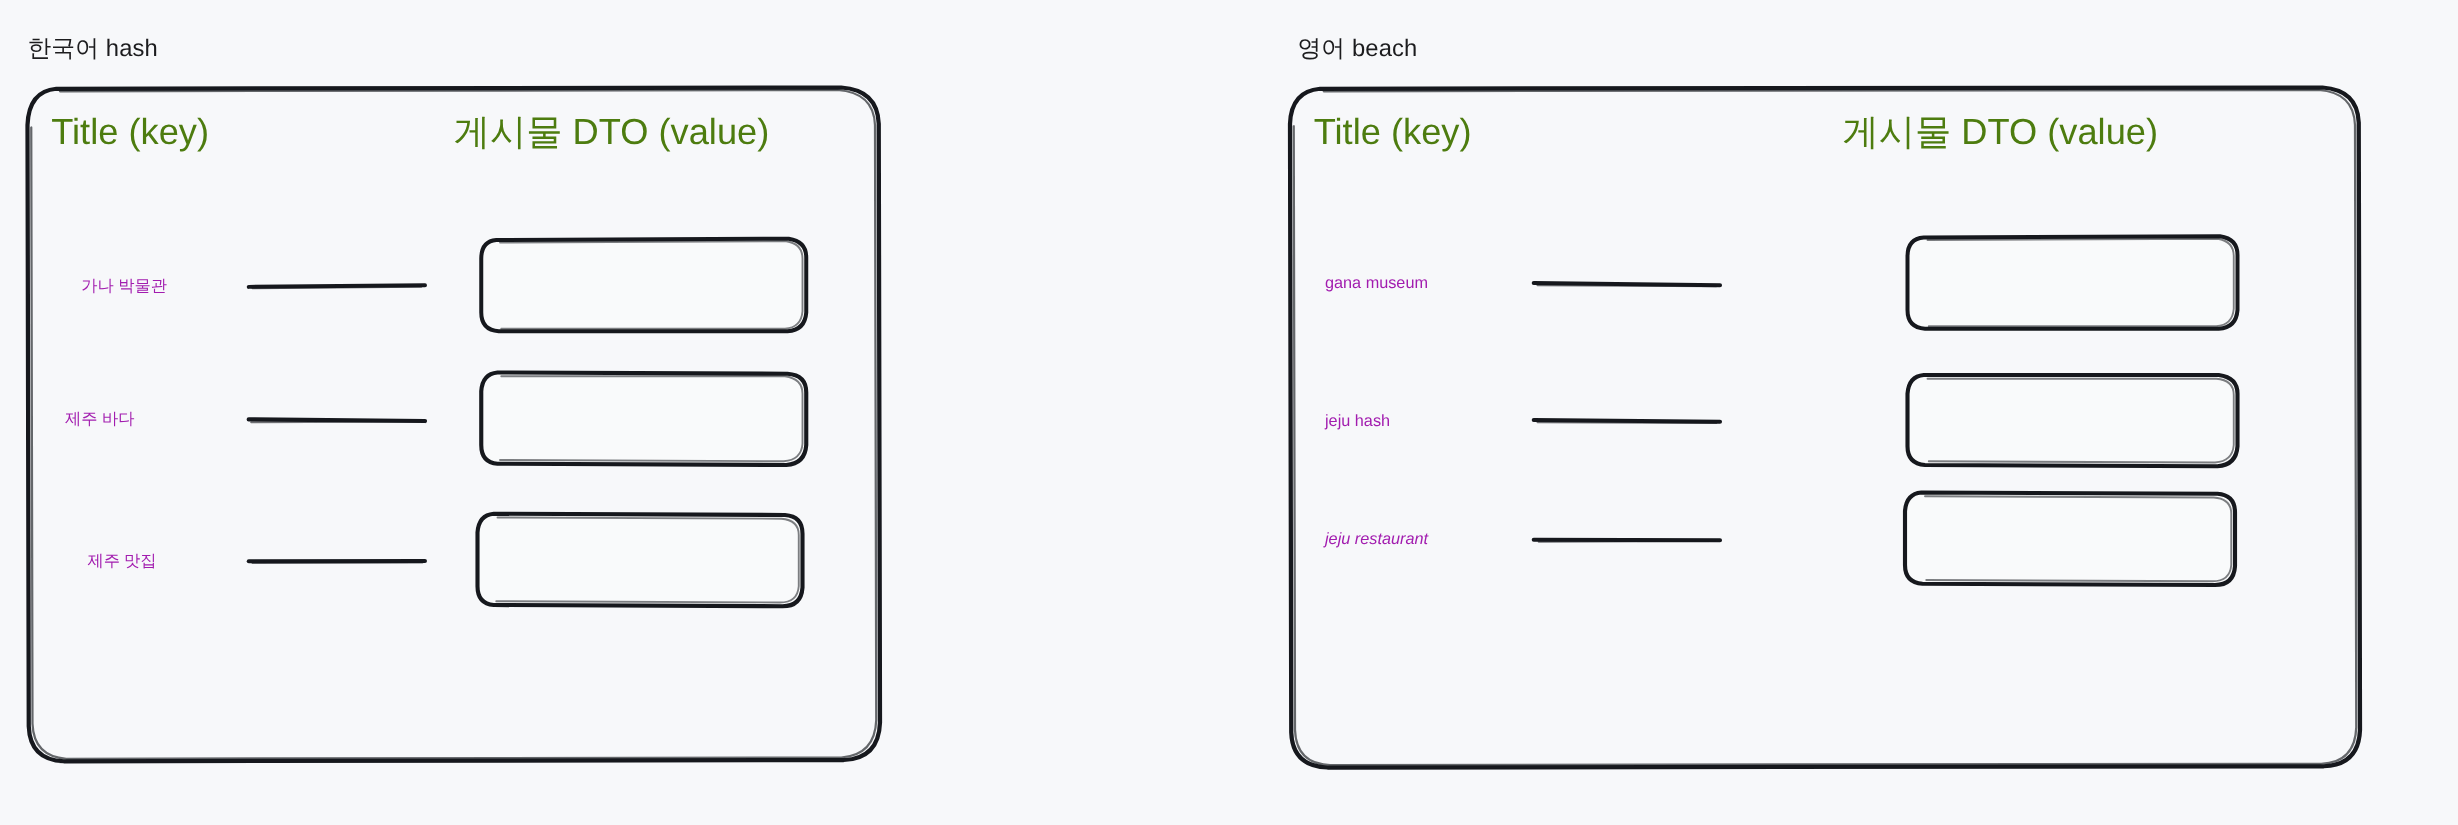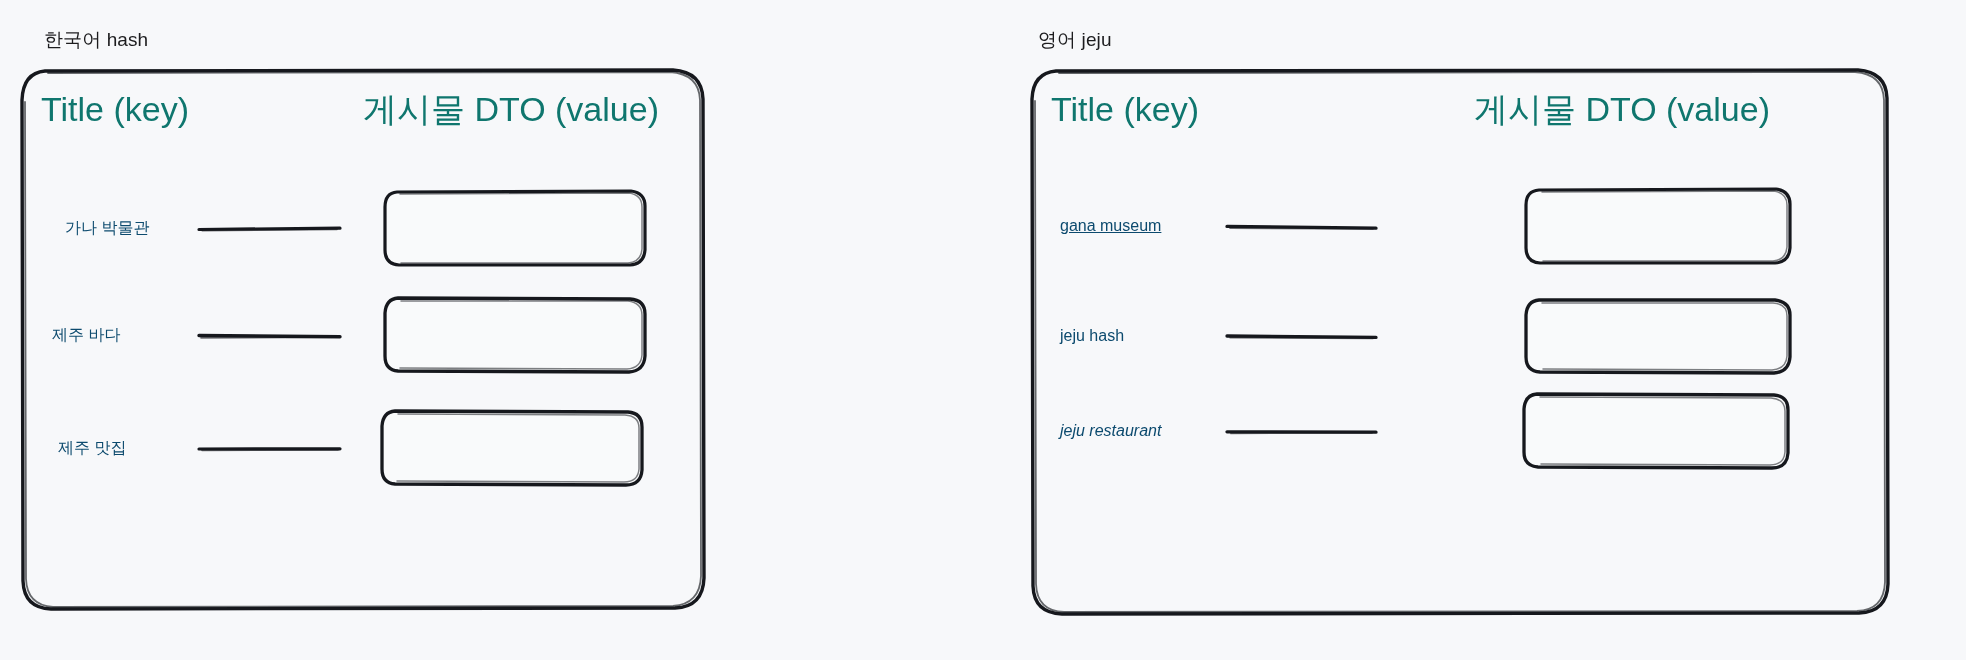--- a/index.html
+++ b/index.html
@@ -42,40 +42,40 @@
     pointer-events: none;
   }
   .panel-inner {
     position: absolute;
     inset: 0;
   }
 
   
   .col-head {
     position: absolute;
-    font-size: 34px;
+    font-size: 29px;
     line-height: 1;
-    color: #0f766e;
+    color: #4d7c0f;
     white-space: nowrap;
   }
   .col-head.key-head   { text-align: left; }
   .col-head.value-head { text-align: right; }
 
   
   .row {
     position: absolute;
     left: 0;
     right: 0;
     height: 0;
   }
   .key-label {
     position: absolute;
-    font-size: 16px;
+    font-size: 13px;
     line-height: 1;
-    color: #0c4a6e;
+    color: #a21caf;
     white-space: nowrap;
     transform: translateY(-50%);
   }
   .connector {
     position: absolute;
     transform: translateY(-50%);
     pointer-events: none;
   }
   .value-box {
     position: absolute;
@@ -90,21 +90,21 @@
     justify-content: center;
     font-size: 18px;
     color: #1c1c1e;
   }
 </style>
 </head>
 <body>
 
 <div class="canvas">
 
-  <div class="panel-caption" style="left:22px; top:30px;margin-left:22px;">한국어 hash</div>
+  <div class="panel-caption" style="left:22px; top:30px;">한국어 hash</div>
 
   <div class="panel" style="left:18px; top:66px; width:690px; height:548px;">
 
     <svg class="panel-frame" viewBox="0 0 690 548" preserveAspectRatio="none">
       <path d="M 27 5 L 655 4 Q 684 6 685 33 L 686 512 Q 685 541 657 542 L 33 543 Q 6 542 5 515 L 4 34 Q 5 7 27 5 Z" fill="none" stroke="#16181d" stroke-width="3.4" stroke-linecap="round" stroke-linejoin="round"></path>
       <path d="M 30 7 L 652 6 Q 681 8 682 34 L 683 510 Q 682 538 655 540 L 35 541 Q 9 539 8 513 L 7 36" fill="none" stroke="#16181d" stroke-width="1.8" stroke-linecap="round" stroke-linejoin="round" opacity="0.65"></path>
     </svg>
 
     <div class="panel-inner">
 
@@ -140,56 +140,56 @@
         <div class="value-box" style="left:363px; top:0px; width:268px; height:80px;">
           <svg width="268" height="80" viewBox="0 0 268 80">
             <path d="M 17 3 L 249 4 Q 264 5 264 19 L 264 61 Q 263 76 248 77 L 17 76 Q 4 75 4 61 L 4 18 Q 5 4 17 3 Z" fill="#f9fafb" stroke="#16181d" stroke-width="3.3" stroke-linecap="round" stroke-linejoin="round"></path>
             <path d="M 20 6 L 247 6 Q 261 8 261 20 L 261 60 Q 260 73 246 74 L 19 73" fill="none" stroke="#16181d" stroke-width="1.5" stroke-linecap="round" stroke-linejoin="round" opacity="0.55"></path>
           </svg>
           <div class="value-text"></div>
         </div>
       </div>
 
       <div class="row" style="top:382px;">
-        <div class="key-label" style="left:40px;">제주 맛집</div>
+        <div class="key-label" style="left:52px;font-family:Liberation Serif, serif;">제주 맛집</div>
 
         <svg class="connector" style="left:178px; top:0px; width:148px; height:14px;" viewBox="0 0 148 14">
           <path d="M 3 8.0 L 144 7.8" fill="none" stroke="#16181d" stroke-width="3.2" stroke-linecap="round"></path>
           <path d="M 6 9.4 L 142 9.0" fill="none" stroke="#16181d" stroke-width="1.6" stroke-linecap="round" opacity="0.6"></path>
         </svg>
 
         <div class="value-box" style="left:360px; top:0px; width:268px; height:82px;">
           <svg width="268" height="82" viewBox="0 0 268 82">
             <path d="M 17 4 L 250 5 Q 264 6 264 20 L 264 63 Q 263 78 248 78 L 17 77 Q 4 76 4 62 L 4 19 Q 5 5 17 4 Z" fill="#f9fafb" stroke="#16181d" stroke-width="3.3" stroke-linecap="round" stroke-linejoin="round"></path>
             <path d="M 20 7 L 247 8 Q 261 9 261 21 L 261 62 Q 260 75 246 75 L 19 74" fill="none" stroke="#16181d" stroke-width="1.5" stroke-linecap="round" stroke-linejoin="round" opacity="0.55"></path>
           </svg>
           <div class="value-text"></div>
         </div>
       </div>
 
     </div>
   </div>
 
-  <div class="panel-caption" style="left:1038px; top:30px;">영어 jeju</div>
+  <div class="panel-caption" style="left:1038px; top:30px;">영어 beach</div>
 
   <div class="panel" style="left:1028px; top:66px; width:865px; height:554px;">
 
     <svg class="panel-frame" viewBox="0 0 865 554" preserveAspectRatio="none">
       <path d="M 28 5 L 830 4 Q 858 6 859 32 L 860 518 Q 859 546 831 547 L 34 548 Q 6 547 5 520 L 4 33 Q 5 7 28 5 Z" fill="none" stroke="#16181d" stroke-width="3.4" stroke-linecap="round" stroke-linejoin="round"></path>
       <path d="M 31 7 L 827 6 Q 855 8 856 34 L 857 516 Q 856 544 829 545 L 36 546 Q 9 545 8 518 L 7 35" fill="none" stroke="#16181d" stroke-width="1.8" stroke-linecap="round" stroke-linejoin="round" opacity="0.65"></path>
     </svg>
 
     <div class="panel-inner">
 
       <div class="col-head key-head" style="left:23px; top:26px;">Title (key)</div>
 
       <div class="col-head value-head" style="left:446px; top:26px;">게시물 DTO (value)</div>
 
       <div class="row" style="top:160px;">
-        <div class="key-label" style="left:32px;text-decoration:underline;">gana museum</div>
+        <div class="key-label" style="left:32px;">gana museum</div>
 
         <svg class="connector" style="left:196px; top:0px; width:156px; height:14px;" viewBox="0 0 156 14">
           <path d="M 3 7.4 L 152 9.2" fill="none" stroke="#16181d" stroke-width="3.3" stroke-linecap="round"></path>
           <path d="M 6 9.2 L 149 10.0" fill="none" stroke="#16181d" stroke-width="1.6" stroke-linecap="round" opacity="0.6"></path>
         </svg>
 
         <div class="value-box" style="left:494px; top:0px; width:272px; height:80px;">
           <svg width="272" height="80" viewBox="0 0 272 80">
             <path d="M 17 4 L 254 3 Q 268 5 268 18 L 268 62 Q 267 76 253 77 L 18 77 Q 4 76 4 62 L 4 19 Q 4 5 17 4 Z" fill="#f9fafb" stroke="#16181d" stroke-width="3.2" stroke-linecap="round" stroke-linejoin="round"></path>
             <path d="M 20 6 L 252 5 Q 265 7 265 19 L 265 61 Q 264 74 251 75 L 21 75" fill="none" stroke="#16181d" stroke-width="1.5" stroke-linecap="round" stroke-linejoin="round" opacity="0.55"></path>

